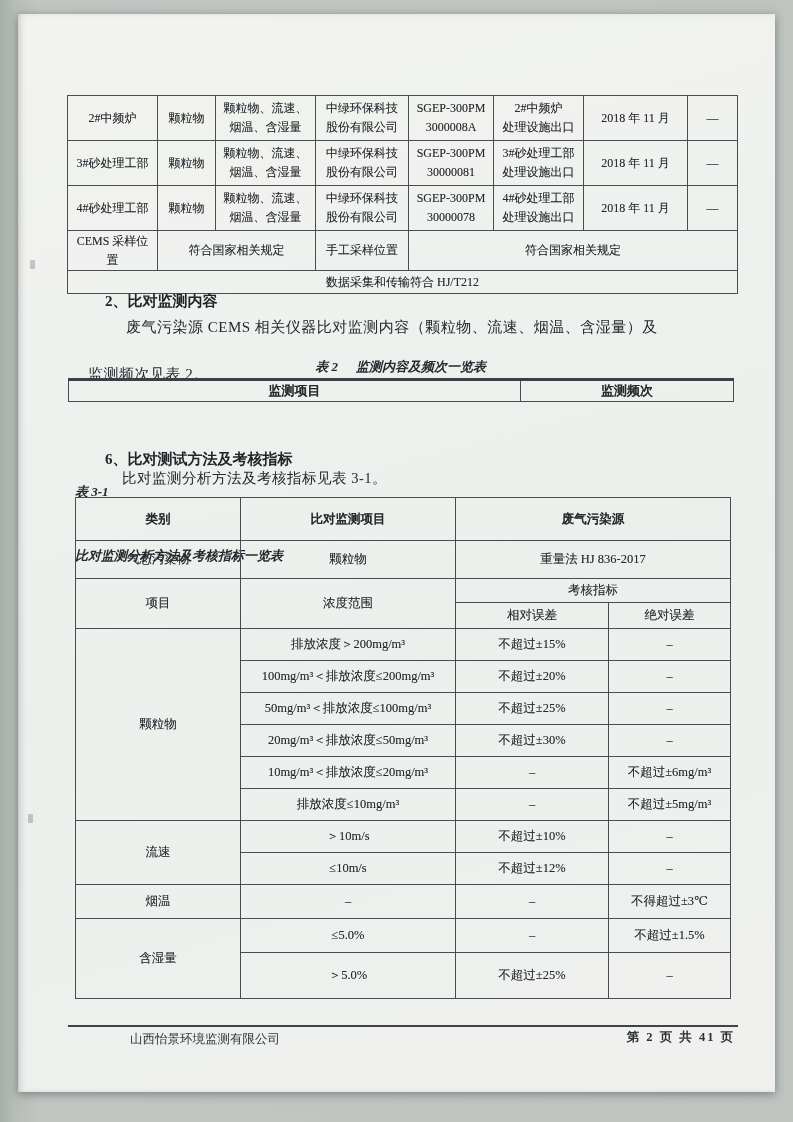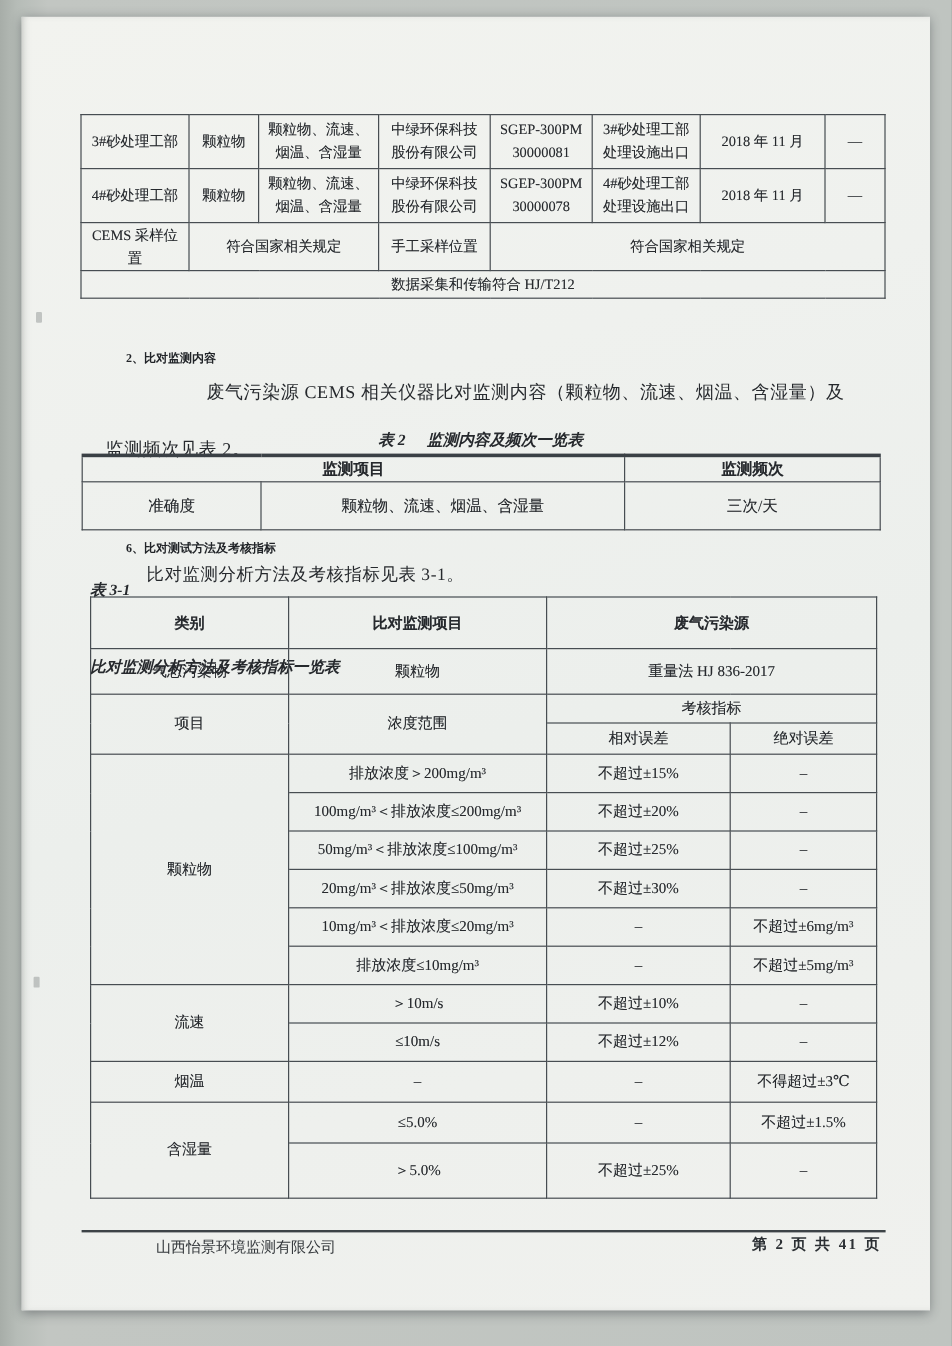--- a/index.html
+++ b/index.html
@@ -25,21 +25,21 @@
   .t1{left:49px;top:81px;width:670px;font-size:12px;line-height:1.55;}
   .t2{left:50px;top:364px;width:665px;font-size:13px;border-top:3px solid #3a4045;padding-left:24px;}
   .t3{left:57px;top:483px;width:655px;font-size:12.5px;}
   .t2 .hd, .t3 th{font-weight:bold;}
   .caption{
     position:absolute;text-align:left;font-weight:bold;font-size:13px;color:#26292d;
     display:flex;justify-content:center;font-style:italic;
   }
   .cap2{left:50px;top:344px;width:665px;gap:18px;}
   .cap3{left:57px;top:469px;width:655px;gap:46px;flex-direction:column;}
-  .h2{position:absolute;font-size:10px;font-weight:bold;color:#212428;text-align:center;}
+  .h2{position:absolute;font-size:15px;font-weight:bold;color:#212428;text-align:center;}
   .para{position:absolute;font-size:15px;color:#26292d;letter-spacing:.5px;}
   .frule{position:absolute;left:50px;top:1011px;width:670px;height:2px;background:#3d4347;}
   .fcompany{position:absolute;left:112px;top:1017px;font-size:12.5px;color:#32363a;}
   .fpage{position:absolute;right:40px;top:1015px;font-size:12.5px;font-weight:bold;color:#2c3034;letter-spacing:2px;}
   .artifact{position:absolute;background:#6b7170;opacity:.35;border-radius:1px;}
   .txt{color:#26292d;text-shadow:0 0 .4px rgba(60,64,70,.4);}
 </style>
 </head>
 <body>
 
@@ -51,20 +51,34 @@
         <col style="width:90px">
           <col style="width:58px">
           <col style="width:100px">
           <col style="width:93px">
         <col style="width:85px">
           <col style="width:90px">
           <col style="width:104px">
           <col style="width:50px">
       </colgroup>
       <tbody>
+          <tr style="height:45px">
+        <td class="txt">2#中频炉</td>
+        <td class="txt">颗粒物</td>
+        <td class="txt">颗粒物、流速、
+烟温、含湿量</td>
+        <td class="txt">中绿环保科技
+股份有限公司</td>
+        <td class="txt">SGEP-300PM
+3000008A</td>
+        <td class="txt">2#中频炉
+处理设施出口</td>
+        <td class="txt">2018 年 11 月</td>
+        <td class="txt">—</td>
+      </tr>
       <tr style="height:45px">
         <td class="txt">3#砂处理工部</td>
         <td class="txt">颗粒物</td>
         <td class="txt">颗粒物、流速、
 烟温、含湿量</td>
         <td class="txt">中绿环保科技
 股份有限公司</td>
         <td class="txt">SGEP-300PM
 30000081</td>
         <td class="txt">3#砂处理工部
@@ -92,42 +106,37 @@
         <td class="txt">手工采样位置</td>
         <td class="txt" colspan="4">符合国家相关规定</td>
       </tr>
       <tr style="height:23px">
         <td class="txt" colspan="8">数据采集和传输符合 HJ/T212</td>
       </tr>
     </tbody>
       </table>
 
     <div class="h2" style="left:87px;top:278px;">2、比对监测内容</div>
-    <div class="para" style="left:108px;top:304px;margin-left:46px;">废气污染源 CEMS 相关仪器比对监测内容（颗粒物、流速、烟温、含湿量）及</div>
+    <div class="para" style="left:108px;top:304px;">废气污染源 CEMS 相关仪器比对监测内容（颗粒物、流速、烟温、含湿量）及</div>
     <div class="para" style="left:70px;top:351px;">监测频次见表 2。</div>
 
     <div class="caption cap2">
       <span>表 2</span>
       <span>监测内容及频次一览表</span>
     </div>
     <table class="abs t2">
       <colgroup>
         <col style="width:149px">
           <col style="width:303px">
           <col style="width:213px">
       </colgroup>
       <tbody>
           <tr style="height:22px">
         <td class="hd txt" colspan="2">监测项目</td>
         <td class="hd txt">监测频次</td>
-      </tr>
-      <tr style="height:40px">
-        <td class="txt">准确度</td>
-        <td class="txt">颗粒物、流速、烟温、含湿量</td>
-        <td class="txt">三次/天</td>
       </tr>
     </tbody>
       </table>
 
     <div class="h2" style="left:87px;top:436px;">6、比对测试方法及考核指标</div>
     <div class="para" style="left:104px;top:455px;font-size:14.5px;">比对监测分析方法及考核指标见表 3-1。</div>
 
     <div class="caption cap3">
       <span>表 3-1</span>
       <span>比对监测分析方法及考核指标一览表</span>

